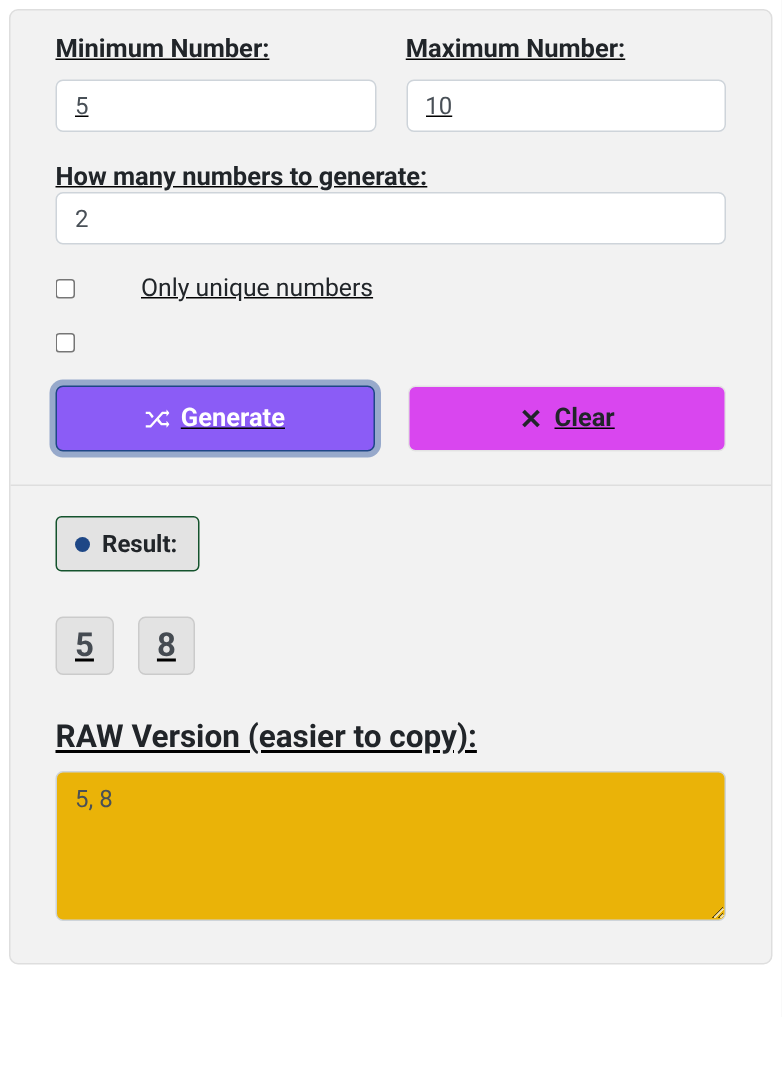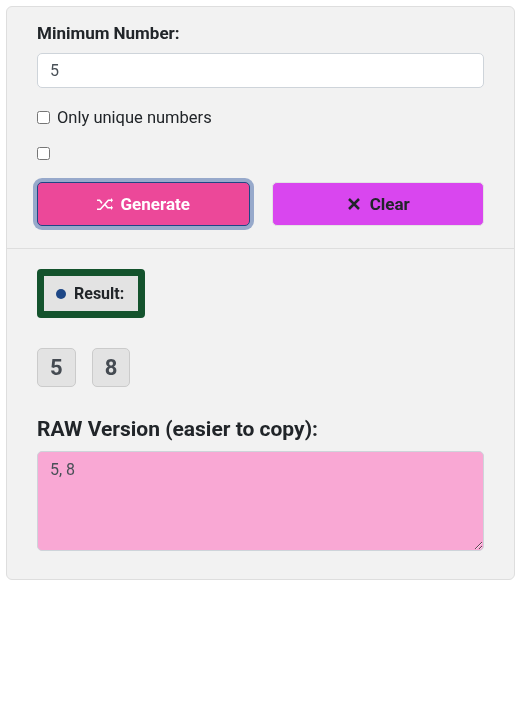--- a/index.html
+++ b/index.html
@@ -11,20 +11,21 @@
       font-family: -apple-system, BlinkMacSystemFont, "Segoe UI", Roboto, "Helvetica Neue", Arial, sans-serif;
       background: #ffffff;
       padding: 6px;
     }
     .panel {
       width: 509px;
       background: #f2f2f2;
       border: 1px solid #dedede;
       border-radius: 6px;
       padding: 0;
+      text-decoration: underline;
     }
     .top-section {
       padding: 16px 30px 22px 30px;
     }
     .row {
       display: flex;
       gap: 20px;
     }
     .field-group {
       flex: 1;
@@ -47,20 +48,21 @@
       color: #495057;
       font-family: inherit;
     }
     .howmany-section {
       margin-top: 20px;
     }
     .checkbox-row {
       display: flex;
       align-items: center;
       margin-top: 20px;
+      gap: 37px;
     }
     .checkbox-row input[type="checkbox"] {
       width: 13px;
       height: 13px;
       margin-right: 7px;
     }
     .checkbox-label {
       font-size: 16.5px;
       color: #212529;
     }
@@ -76,21 +78,21 @@
       justify-content: center;
       gap: 8px;
       padding: 11px 0;
       font-size: 17px;
       font-weight: 700;
       border-radius: 5px;
       cursor: pointer;
       font-family: inherit;
     }
     .btn-generate {
-      background: #ec4899;
+      background: #8b5cf6;
       color: #ffffff;
       border: 1px solid #1e4786;
       box-shadow: 0 0 0 4px rgba(39, 80, 155, 0.45);
     }
     .btn-clear {
       background: #d946ef;
       color: #212529;
       border: 1px solid #e3e3e3;
     }
     .btn svg {
@@ -110,21 +112,21 @@
       border-top: 1px solid #dedede;
     }
     .result-section {
       padding: 20px 30px 24px 30px;
     }
     .result-badge {
       display: inline-flex;
       align-items: center;
       gap: 8px;
       background: #e3e3e3;
-      border: 7px solid #14532d;
+      border: 1px solid #14532d;
       border-radius: 4px;
       padding: 8px 14px 8px 12px;
       font-weight: 700;
       font-size: 16px;
       color: #212529;
     }
     .result-dot {
       width: 10px;
       height: 10px;
       border-radius: 50%;
@@ -154,39 +156,47 @@
       margin-top: 30px;
       margin-bottom: 10px;
     }
     .raw-textarea {
       width: 100%;
       min-height: 100px;
       padding: 8px 12px;
       font-size: 16px;
       border: 1px solid #ced4da;
       border-radius: 5px;
-      background: #f9a8d4;
+      background: #eab308;
       color: #495057;
       font-family: inherit;
       resize: both;
     }
   </style>
 </head>
 <body>
 
 <div class="panel">
   <div class="top-section">
 
     <div class="row">
       <div class="field-group">
         <label class="field-label">Minimum Number:</label>
         <input type="text" class="text-input" value="5" style="">
       </div>
-    </div>
-
+      <div class="field-group">
+        <label class="field-label">Maximum Number:</label>
+        <input type="text" class="text-input" value="10" style="">
+      </div>
+    </div>
+
+    <div class="howmany-section">
+      <label class="field-label">How many numbers to generate:</label>
+      <input type="text" class="text-input" value="2" style="">
+    </div>
 
     <div class="checkbox-row">
       <input type="checkbox" style="">
       <span class="checkbox-label">Only unique numbers</span>
     </div>
 
     <div class="checkbox-row">
       <input type="checkbox" style="">
     </div>
 

